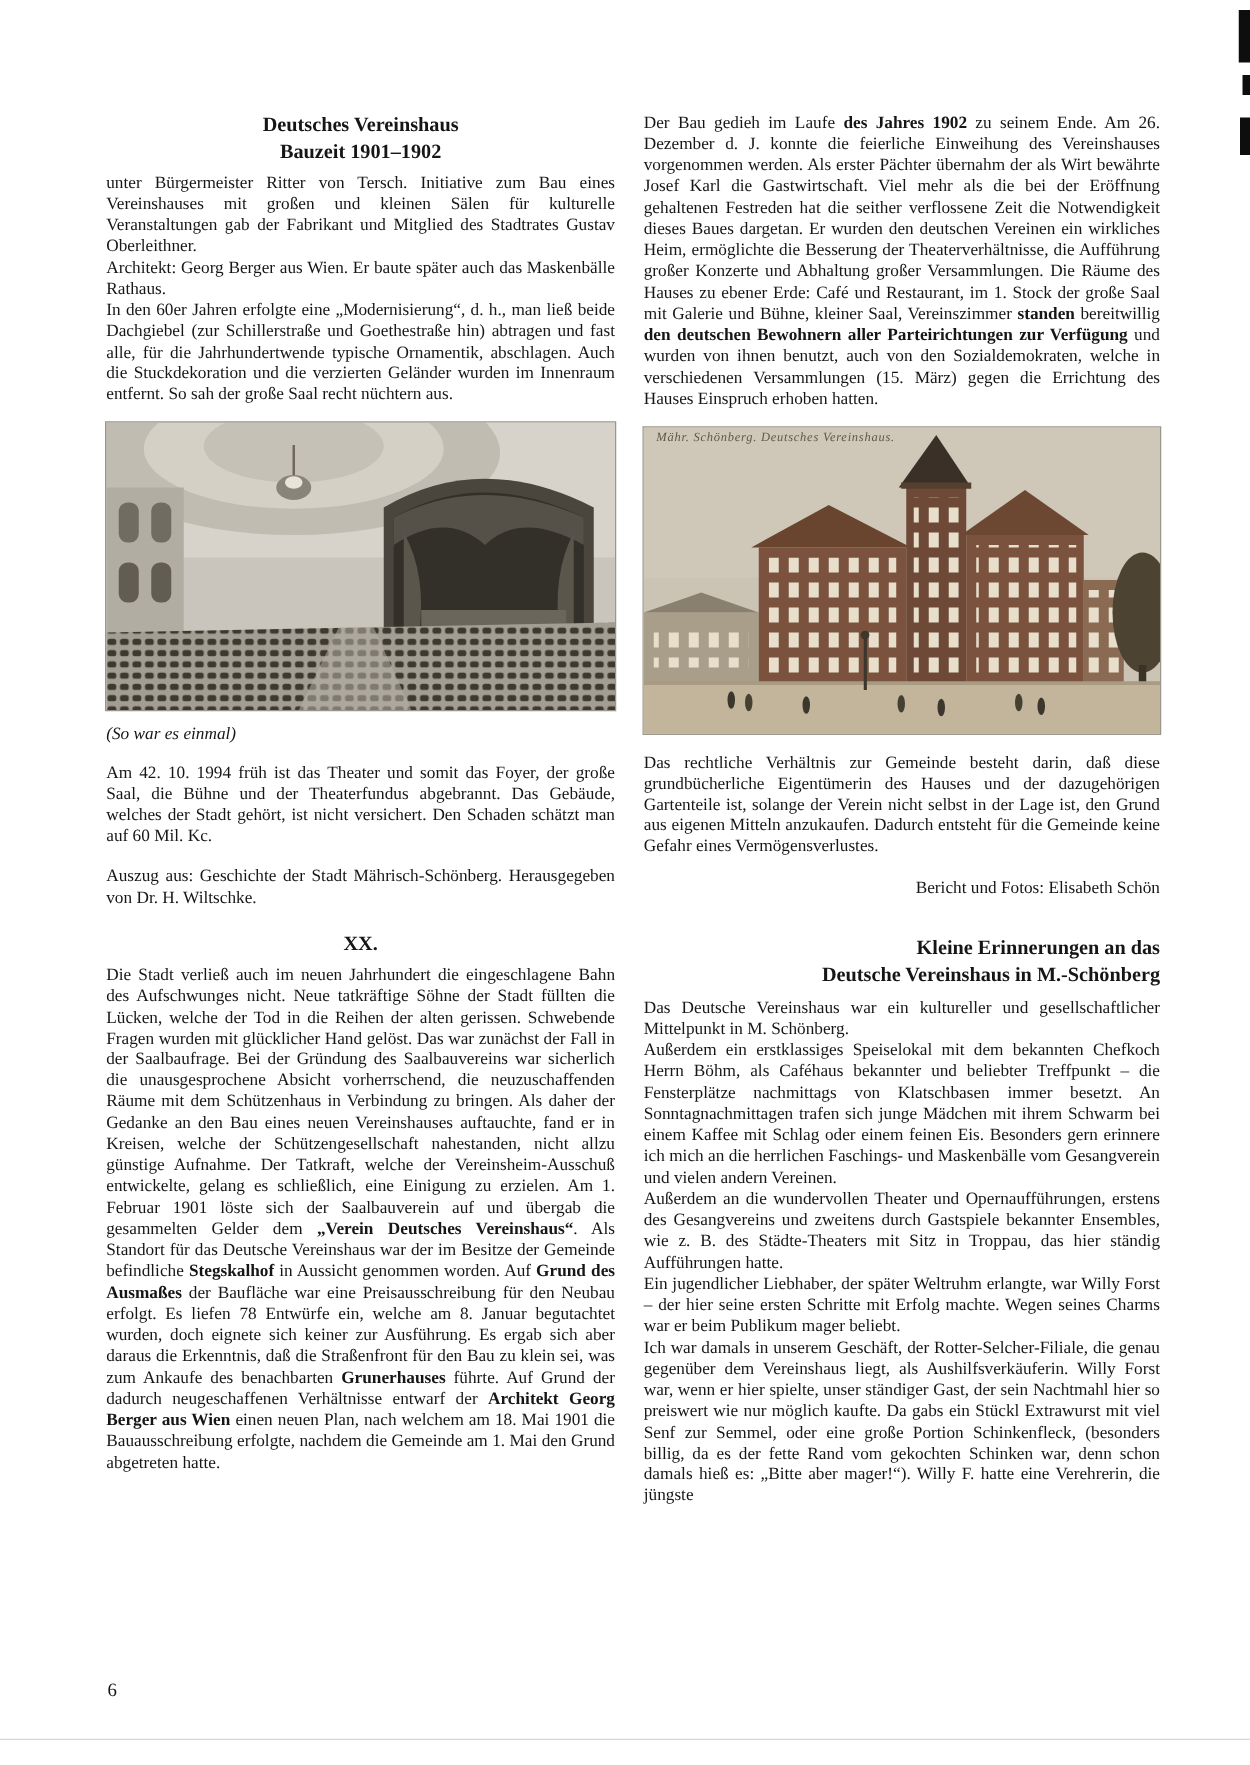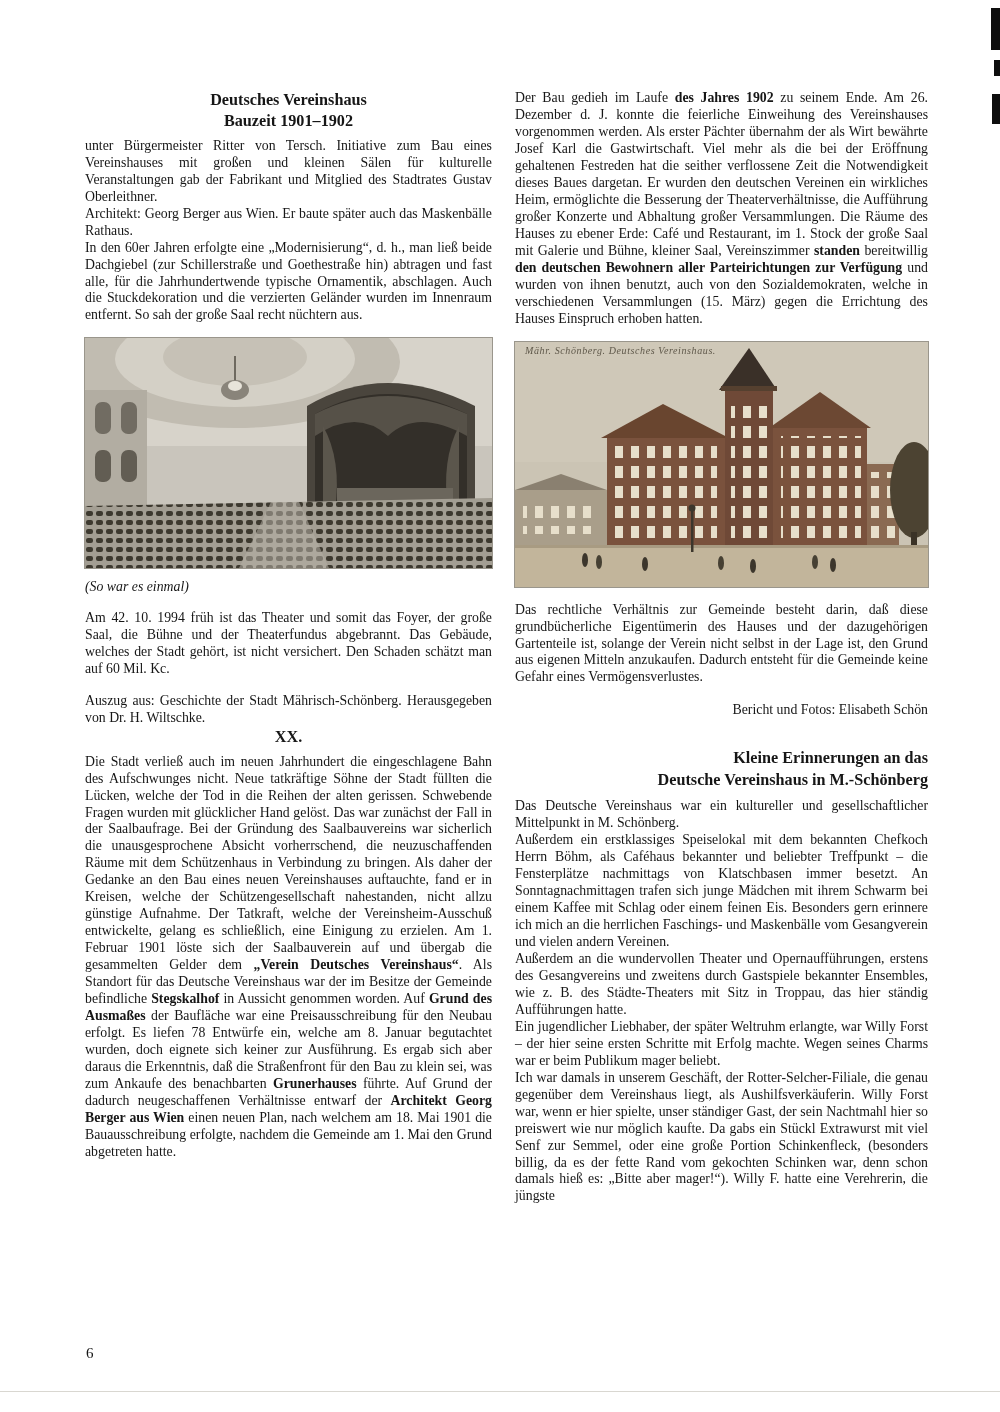--- a/index.html
+++ b/index.html
@@ -12,21 +12,21 @@
   }
   .columns { position:absolute; left:85px; top:90px; width:843px; display:flex; gap:23px; align-items:flex-start; }
   .col-left  { flex:0 0 407px; width:407px; }
   .col-right { flex:0 0 413px; width:413px; }
 
   .body-text { font-size:13.8px; line-height:1.23; text-align:justify; }
   .spaced { margin-top:15px; }
 
   .article-title { text-align:center; font-size:16.2px; font-weight:bold; line-height:1.32; margin-bottom:5px; }
   .article-title span { display:block; }
-  .mt-heading  { margin-bottom:5px; }
+  .mt-heading  { margin-top:18px; margin-bottom:5px; }
   .mt-heading2 { margin-top:30px; margin-bottom:7px;text-align:right; }
 
   .caption { font-style:italic; font-size:13.8px; margin-top:11px; }
   .credit { text-align:right; font-size:13.8px; margin-top:16px; }
 
   .photo-figure { position:relative; line-height:0; margin-top:14px; outline:1px solid #9a968c; }
   .photo-figure svg { display:block; }
   .photo-label {
     position:absolute; top:4px; left:10px; line-height:1;
     font-size:10px; font-style:italic; color:#5f584a; letter-spacing:.6px; white-space:nowrap;

